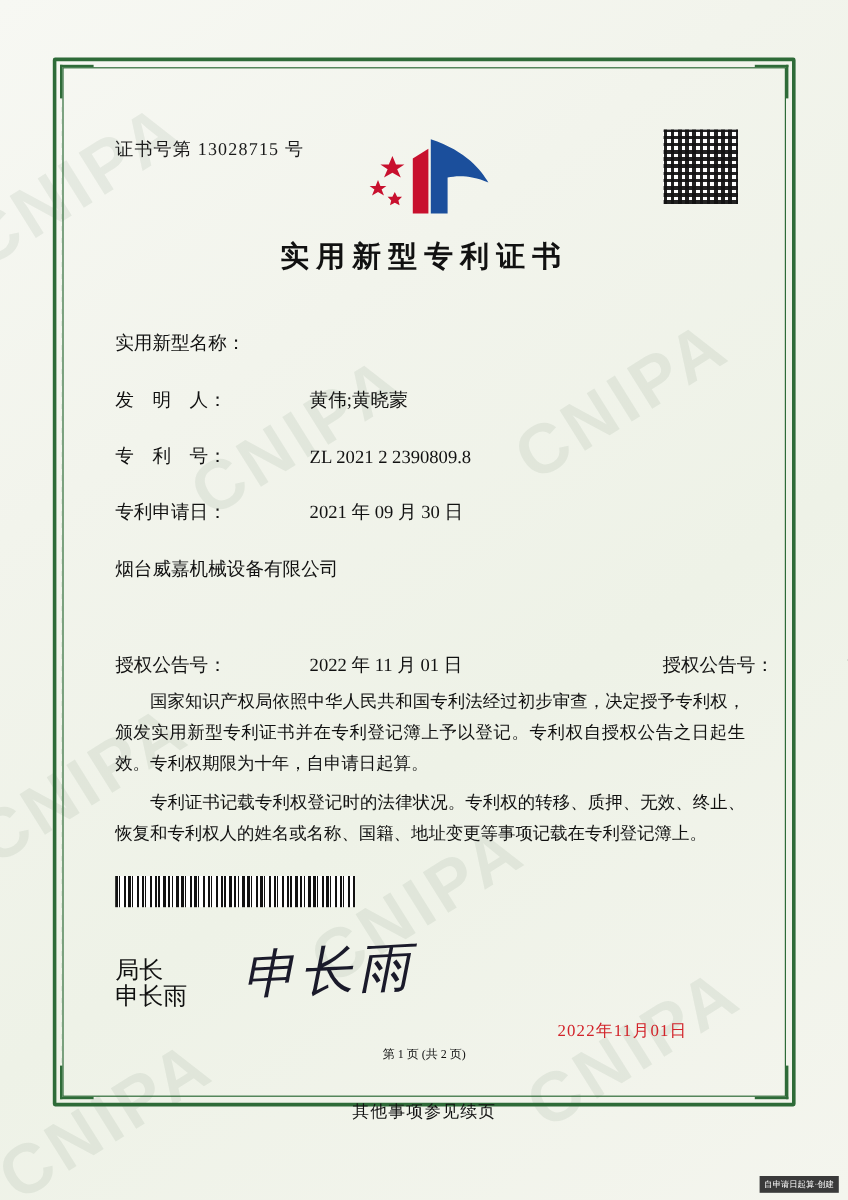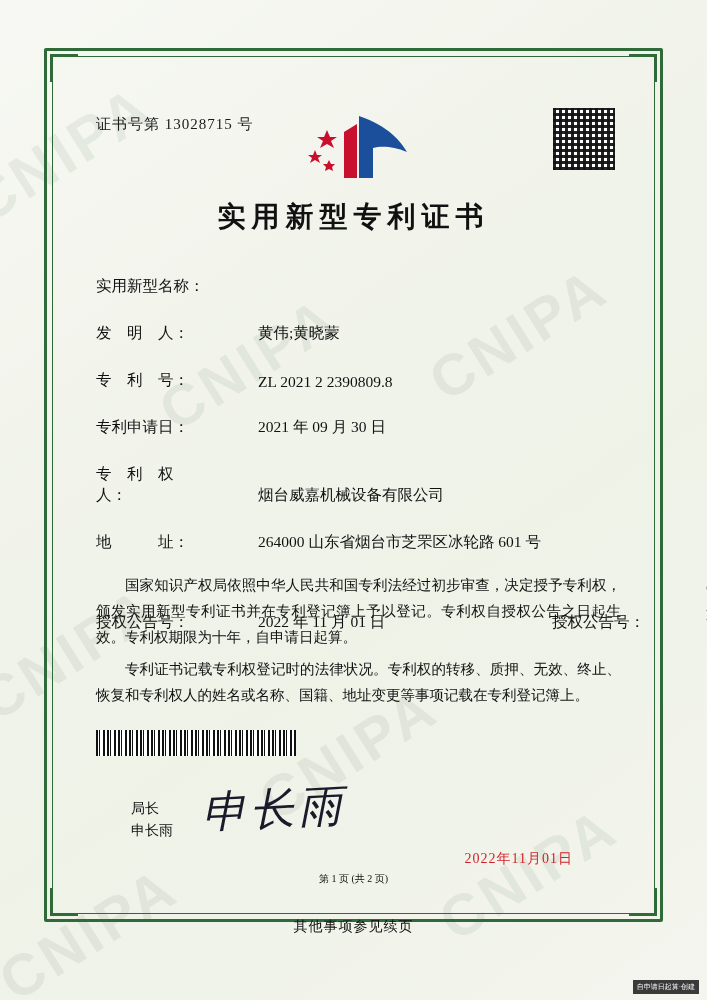--- a/index.html
+++ b/index.html
@@ -102,21 +102,21 @@
       repeating-linear-gradient(90deg,#111 0 3px, #fff 3px 6px),
       repeating-linear-gradient(0deg,#111 0 3px, #fff 3px 6px);
     background-blend-mode: multiply;
     opacity: .92;
   }
 
   .title {
     position: absolute;
     left: 0; right: 0; top: 118px;
     text-align: center;
-    font-size: 28px;
+    font-size: 24px;
     letter-spacing: 6px;
     font-weight: bold;
     color: #111;
   }
 
   .fields {
     position: absolute;
     left: 22px; right: 10px; top: 196px;
     font-size: 15.5px;
     color: #111;
@@ -190,24 +190,23 @@
     position: absolute;
     right: 60px; top: 770px;
     font-size: 14px;
     color: #d2232a;
     letter-spacing: 1px;
   }
 
   .director {
     position: absolute;
     left: 22px; top: 718px;
-    font-size: 14px;
+    font-size: 20px;
     line-height: 22px;
     color: #111;
-    margin-left: 35px;
   }
   .signature {
     position: absolute;
     left: 128px; top: 700px;
     font-size: 44px;
     font-family: "Liberation Serif", serif;
     font-style: italic;
     color: #1a1a2a;
     letter-spacing: 4px;
     transform: rotate(-3deg);
@@ -294,28 +293,23 @@
         <span class="f-label">专　利　号：</span>
         <span class="f-value">ZL 2021 2 2390809.8</span>
       </div>
 
       <div class="field-row">
         <span class="f-label">专利申请日：</span>
         <span class="f-value">2021 年 09 月 30 日</span>
       </div>
 
       <div class="field-row">
-        <span class="f-label">专　利　权　人：</span>
         <span class="f-value">烟台威嘉机械设备有限公司</span>
       </div>
 
-      <div class="field-row">
-        <span class="f-label">地　　　址：</span>
-        <span class="f-value">264000  山东省烟台市芝罘区冰轮路 601 号</span>
-      </div>
 
       <div class="field-row two">
         <span class="f-label">授权公告号：</span>
         <span class="f-value">2022 年 11 月 01 日</span>
         <span class="f-label2">授权公告号：</span>
         <span>CN 217704356 U</span>
       </div>
 
     </div>
 

